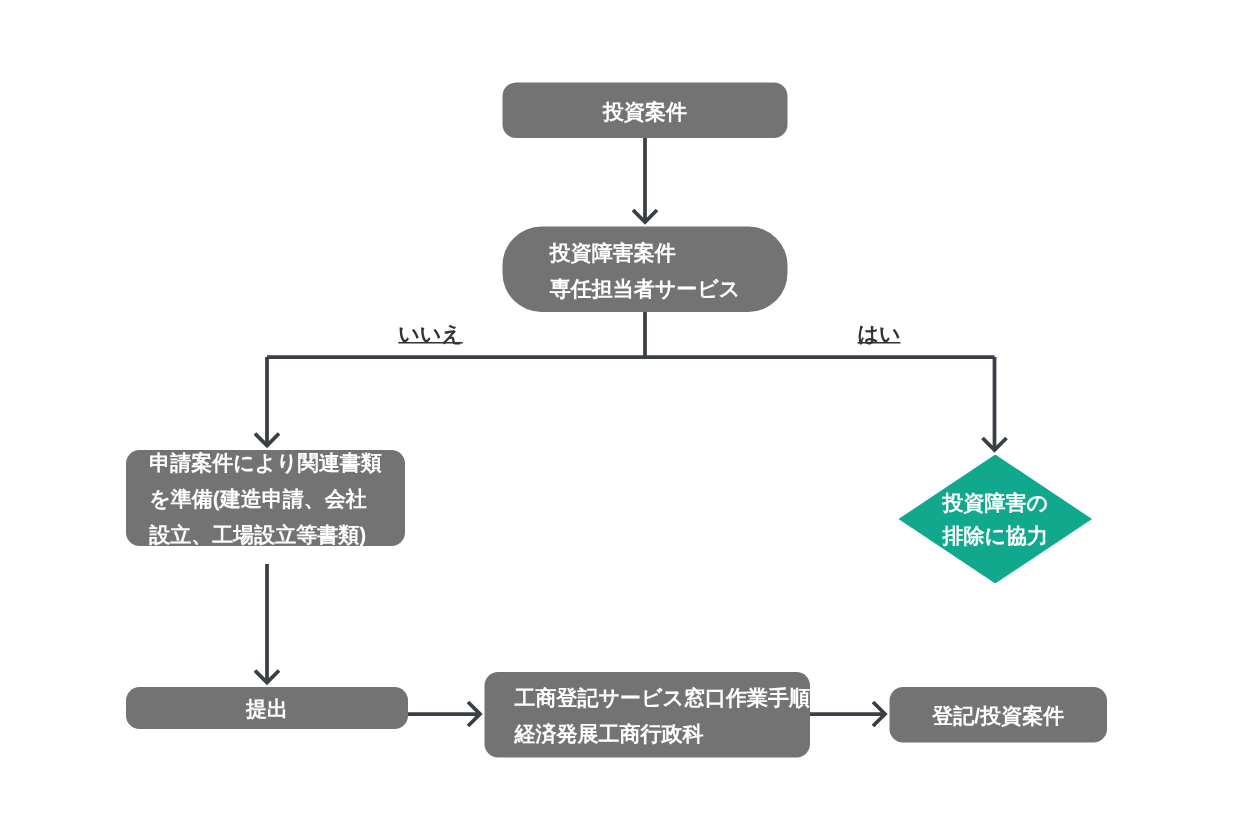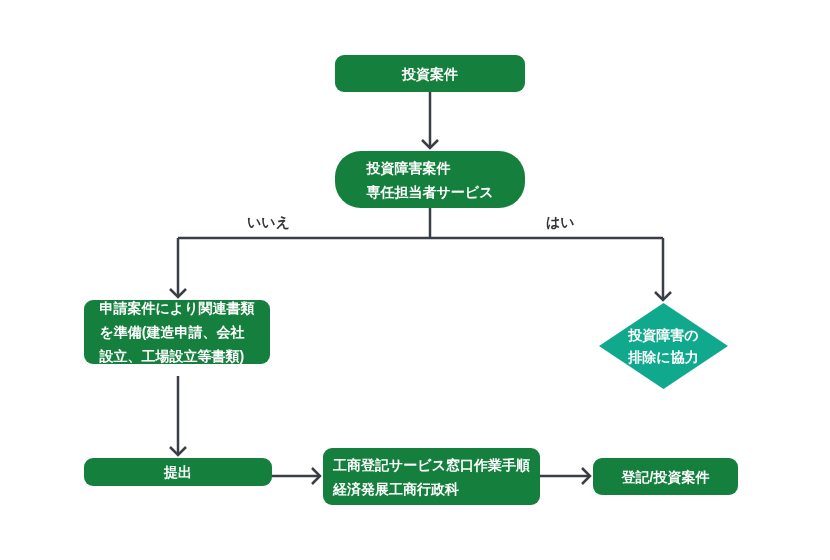--- a/index.html
+++ b/index.html
@@ -12,42 +12,42 @@
     overflow: hidden;
   }
   .connectors {
     position: absolute;
     left: 0; top: 0;
     width: 830px; height: 560px;
     pointer-events: none;
   }
   .node {
     position: absolute;
-    background: #15803d;
+    background: #737373;
     border-radius: 9px;
     color: #ffffff;
     font-size: 14px;
     font-weight: 700;
     line-height: 24px;
     display: flex;
     align-items: center;
     justify-content: center;
     box-sizing: border-box;
   }
   .node .label {
     white-space: pre-line;
   }
   .node.align-left .label { text-align: left; }
   .node.align-center .label { text-align: center; }
 
   .node-investment    { left: 335px; top:  55px; width: 190px; height: 37px; }
   .node-service       { left: 335px; top: 151px; width: 190px; height: 57px; border-radius: 26px; }
   .node-prepare       { left:  84px; top: 300px; width: 186px; height: 64px; }
   .node-submit        { left:  84px; top: 458px; width: 188px; height: 28px; }
-  .node-counter       { left: 323px; top: 448px; width: 217px; height: 57px; }
+  .node-counter       { left: 323px; top: 448px; width: 217px; height: 57px; justify-content: flex-end; }
   .node-registration  { left: 593px; top: 458px; width: 145px; height: 37px; }
 
   .diamond {
     position: absolute;
     left: 599px; top: 303px;
     width: 129px; height: 86px;
     background: #10a98e;
     clip-path: polygon(50% 0, 100% 50%, 50% 100%, 0 50%);
     color: #ffffff;
     font-size: 14px;
@@ -58,22 +58,23 @@
     justify-content: center;
     text-align: center;
   }
   .diamond .label { white-space: pre-line; }
 
   .edge-label {
     position: absolute;
     color: #333333;
     font-size: 14px;
     font-weight: 700;
-    text-align: left;
+    text-align: center;
     width: 80px;
+    text-decoration: underline;
   }
   .edge-label-no  { left: 247px; top: 214px; }
   .edge-label-yes { left: 546px; top: 214px; }
 </style>
 </head>
 <body>
 
 <div class="canvas">
 
   <svg class="connectors" width="830" height="560" viewBox="0 0 830 560" xmlns="http://www.w3.org/2000/svg">

